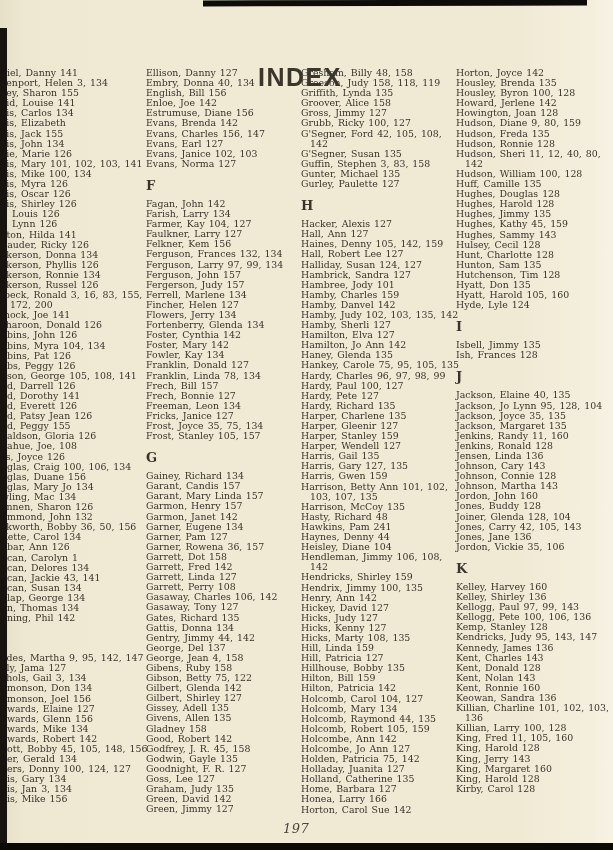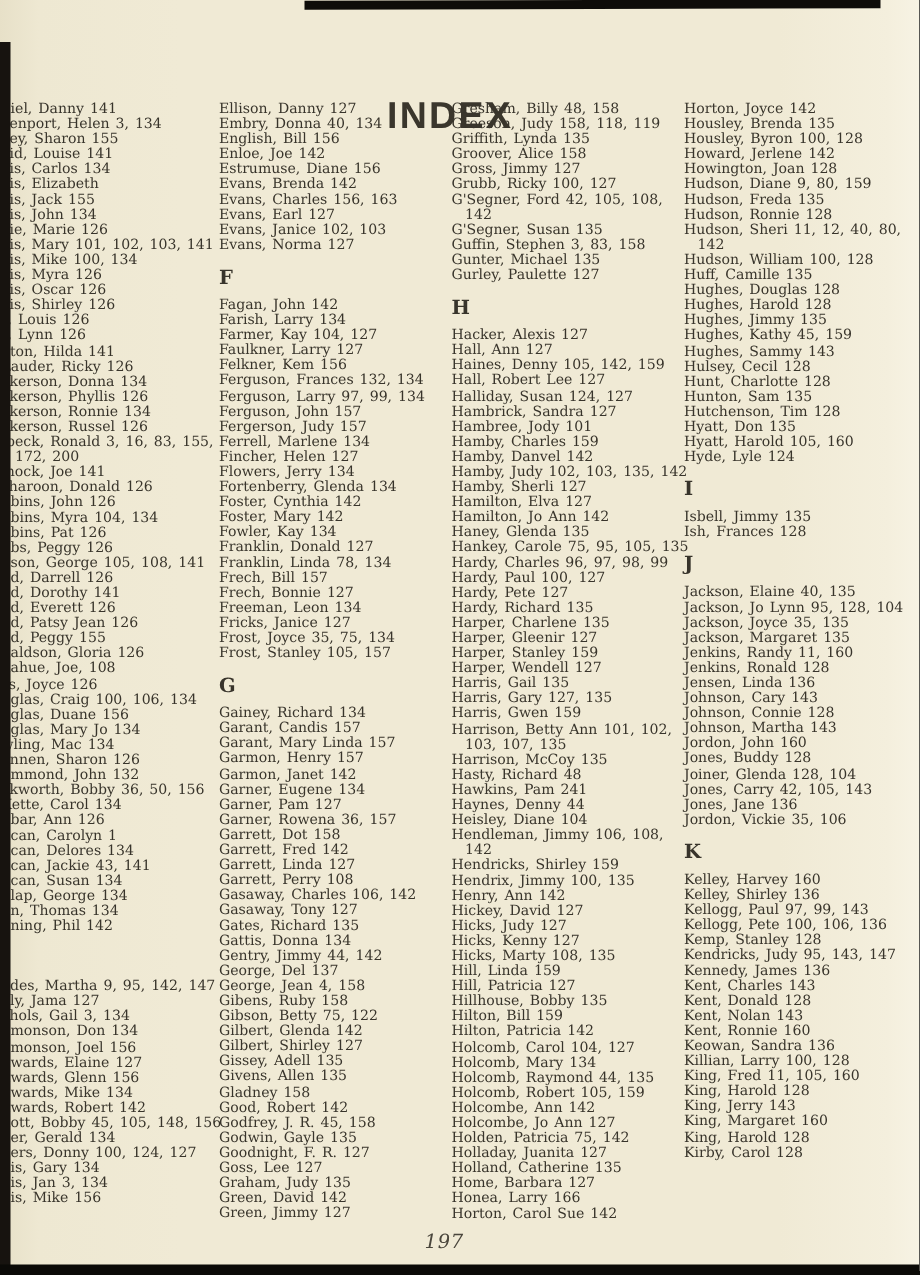--- a/index.html
+++ b/index.html
@@ -258,21 +258,21 @@
       <div class="entry">
         <div class="line">Enloe, Joe 142</div>
       </div>
       <div class="entry">
         <div class="line">Estrumuse, Diane 156</div>
       </div>
       <div class="entry">
         <div class="line">Evans, Brenda 142</div>
       </div>
       <div class="entry">
-        <div class="line">Evans, Charles 156, 163</div>
+        <div class="line">Evans, Charles 156, 147</div>
       </div>
       <div class="entry">
         <div class="line">Evans, Earl 127</div>
       </div>
       <div class="entry">
         <div class="line">Evans, Janice 102, 103</div>
       </div>
       <div class="entry">
         <div class="line">Evans, Norma 127</div>
       </div>
@@ -819,20 +819,24 @@
         <div class="line">Kent, Donald 128</div>
       </div>
       <div class="entry">
         <div class="line">Kent, Nolan 143</div>
       </div>
       <div class="entry">
         <div class="line">Kent, Ronnie 160</div>
       </div>
       <div class="entry">
         <div class="line">Keowan, Sandra 136</div>
+      </div>
+      <div class="entry">
+        <div class="line">Killian, Charline 101, 102, 103,</div>
+        <div class="line cont">136</div>
       </div>
       <div class="entry">
         <div class="line">Killian, Larry 100, 128</div>
       </div>
       <div class="entry">
         <div class="line">King, Fred 11, 105, 160</div>
       </div>
       <div class="entry">
         <div class="line">King, Harold 128</div>
       </div>

